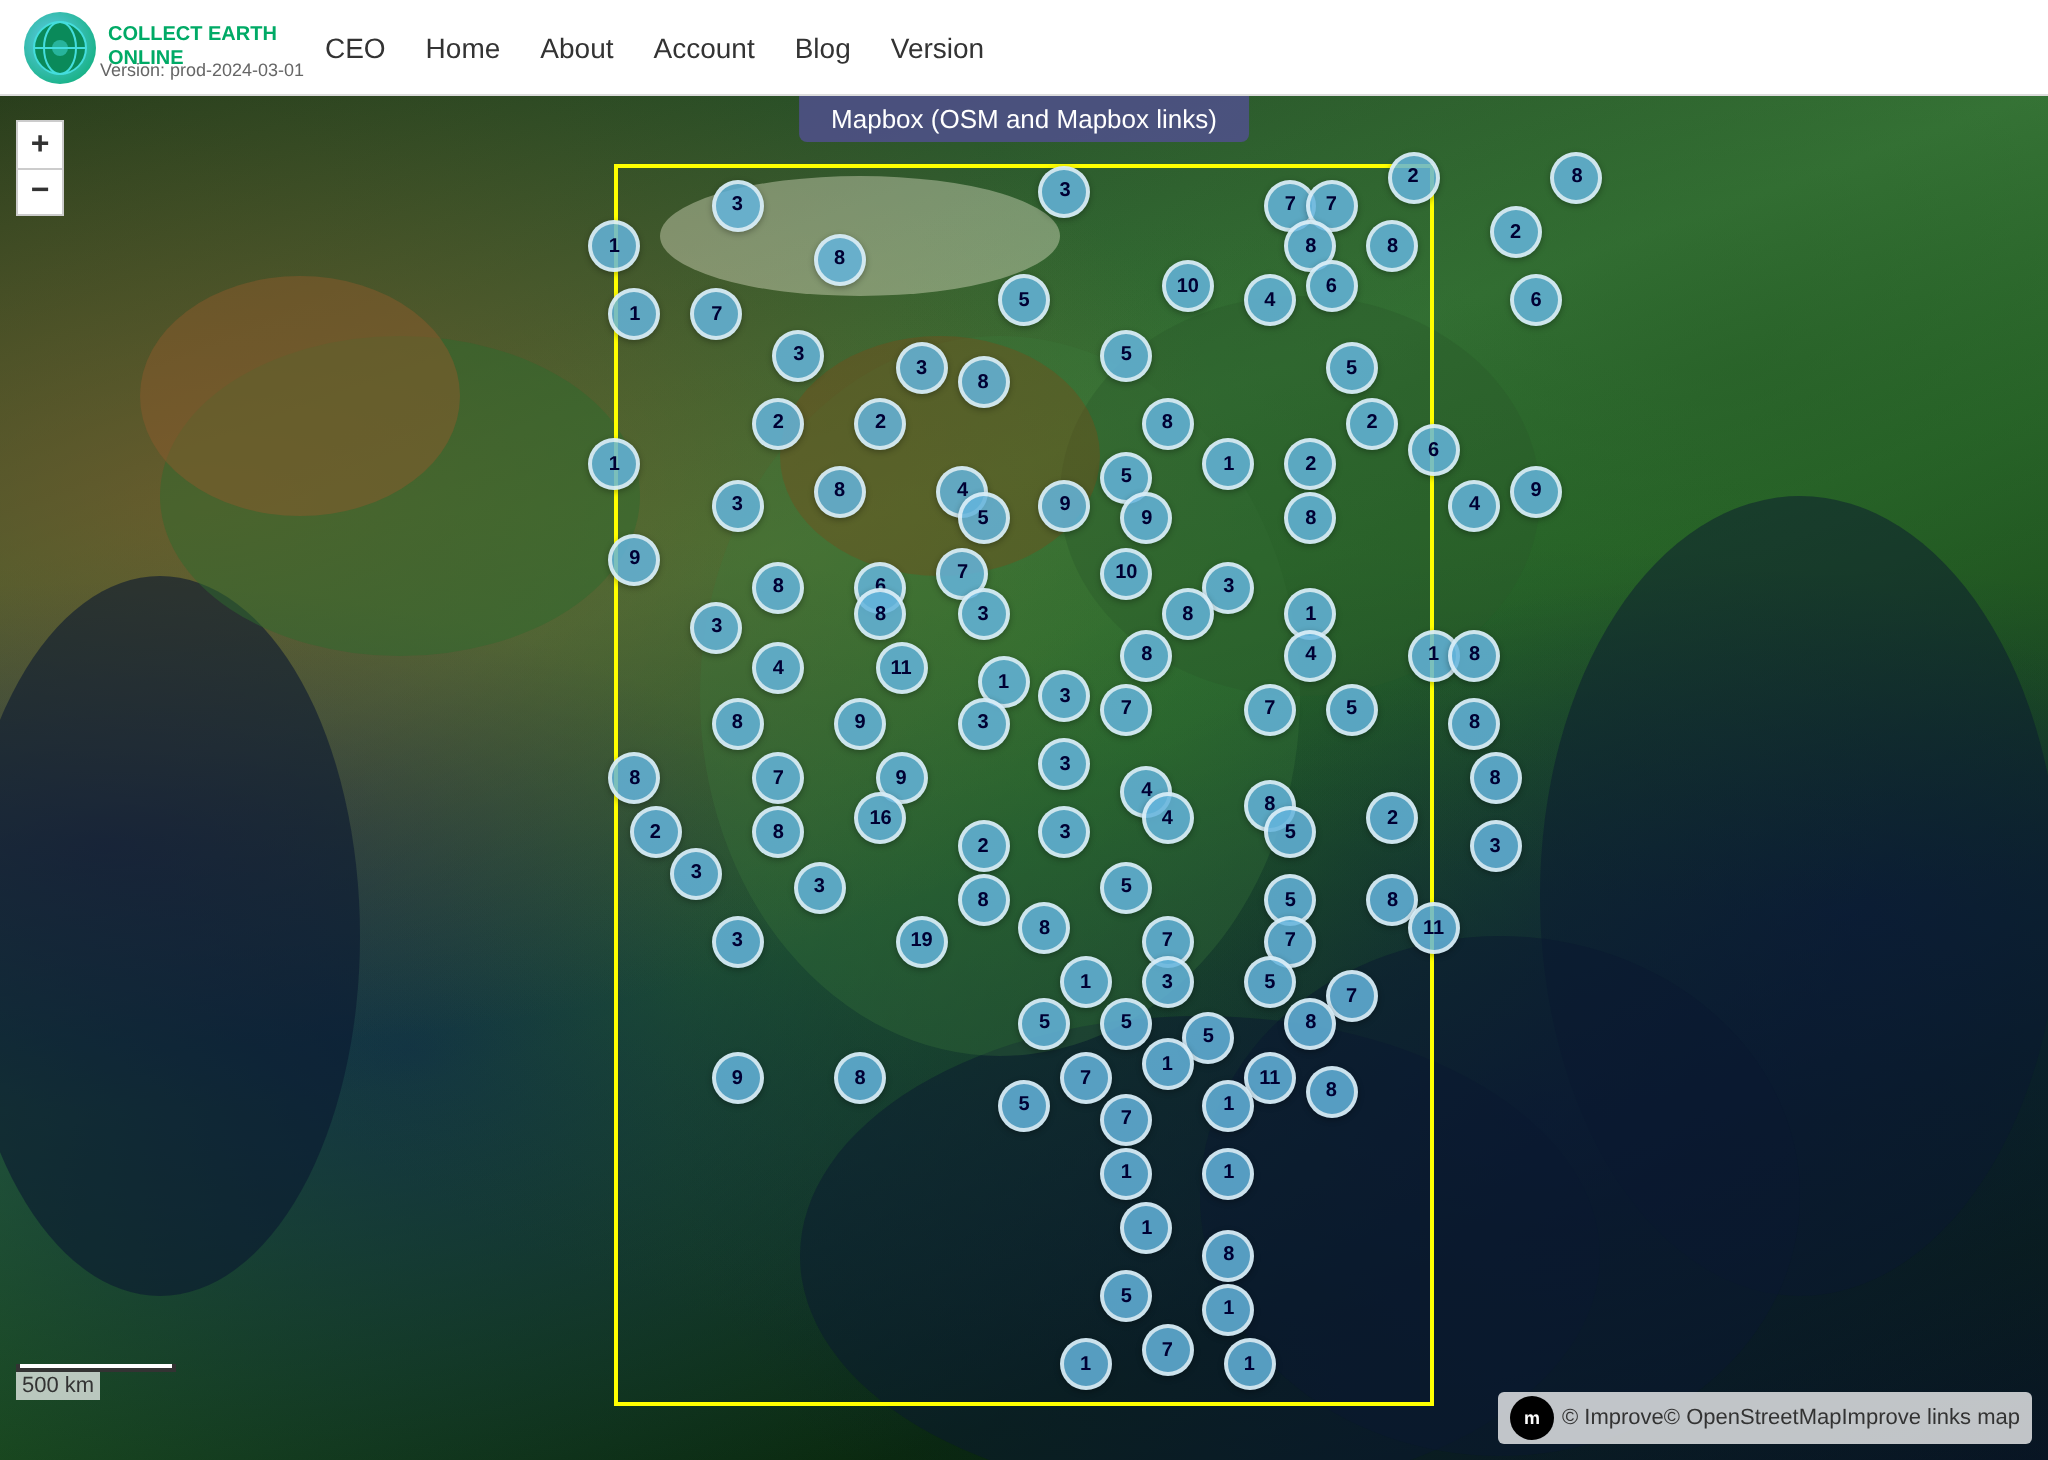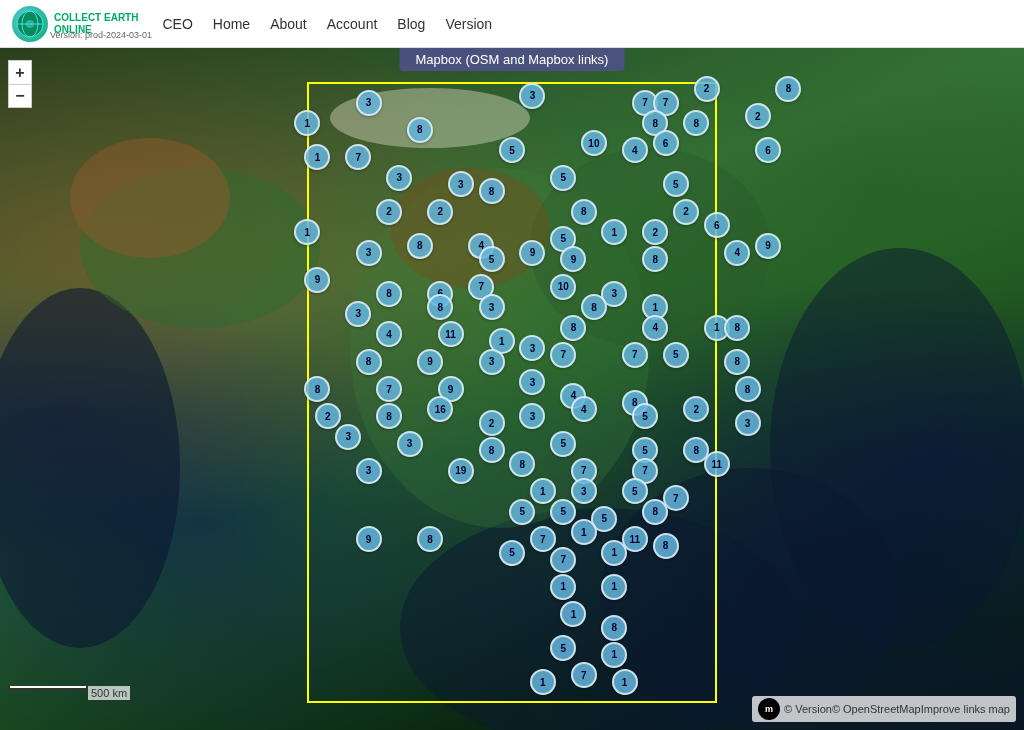--- a/index.html
+++ b/index.html
@@ -156,21 +156,21 @@
       box-shadow: 0 1px 3px rgba(0,0,0,0.3);
     }
 
     
     #scale-bar {
       position: absolute;
       bottom: 30px;
       left: 8px;
       z-index: 10;
       display: flex;
-      flex-direction: row;
+      flex-direction: column;
       align-items: flex-start;
       justify-content: flex-end;
     }
     #scale-line {
       width: 80px;
       height: 4px;
       border: 2px solid #333;
       border-top: none;
       background: white;
     }
@@ -395,15 +395,15 @@
       <div class="cluster-marker" style="left: 624.64px; top: 634.26px;">1</div>
     </div>
 
   <div id="scale-bar">
     <div id="scale-line"></div>
     <span id="scale-label">500 km</span>
   </div>
 
   <div id="attribution">
     <div id="mapbox-logo">m</div>
-    <span><a style="color:#333;text-decoration:none;">© Version</a><a style="color:#333;text-decoration:none;">© OpenStreetMap</a><a style="color:#333;text-decoration:none;">Improve links map</a></span>
+    <span><a style="color:#333;text-decoration:none;">© Improve</a><a style="color:#333;text-decoration:none;">© OpenStreetMap</a><a style="color:#333;text-decoration:none;">Improve links map</a></span>
   </div>
 </div>
 
 </body></html>

